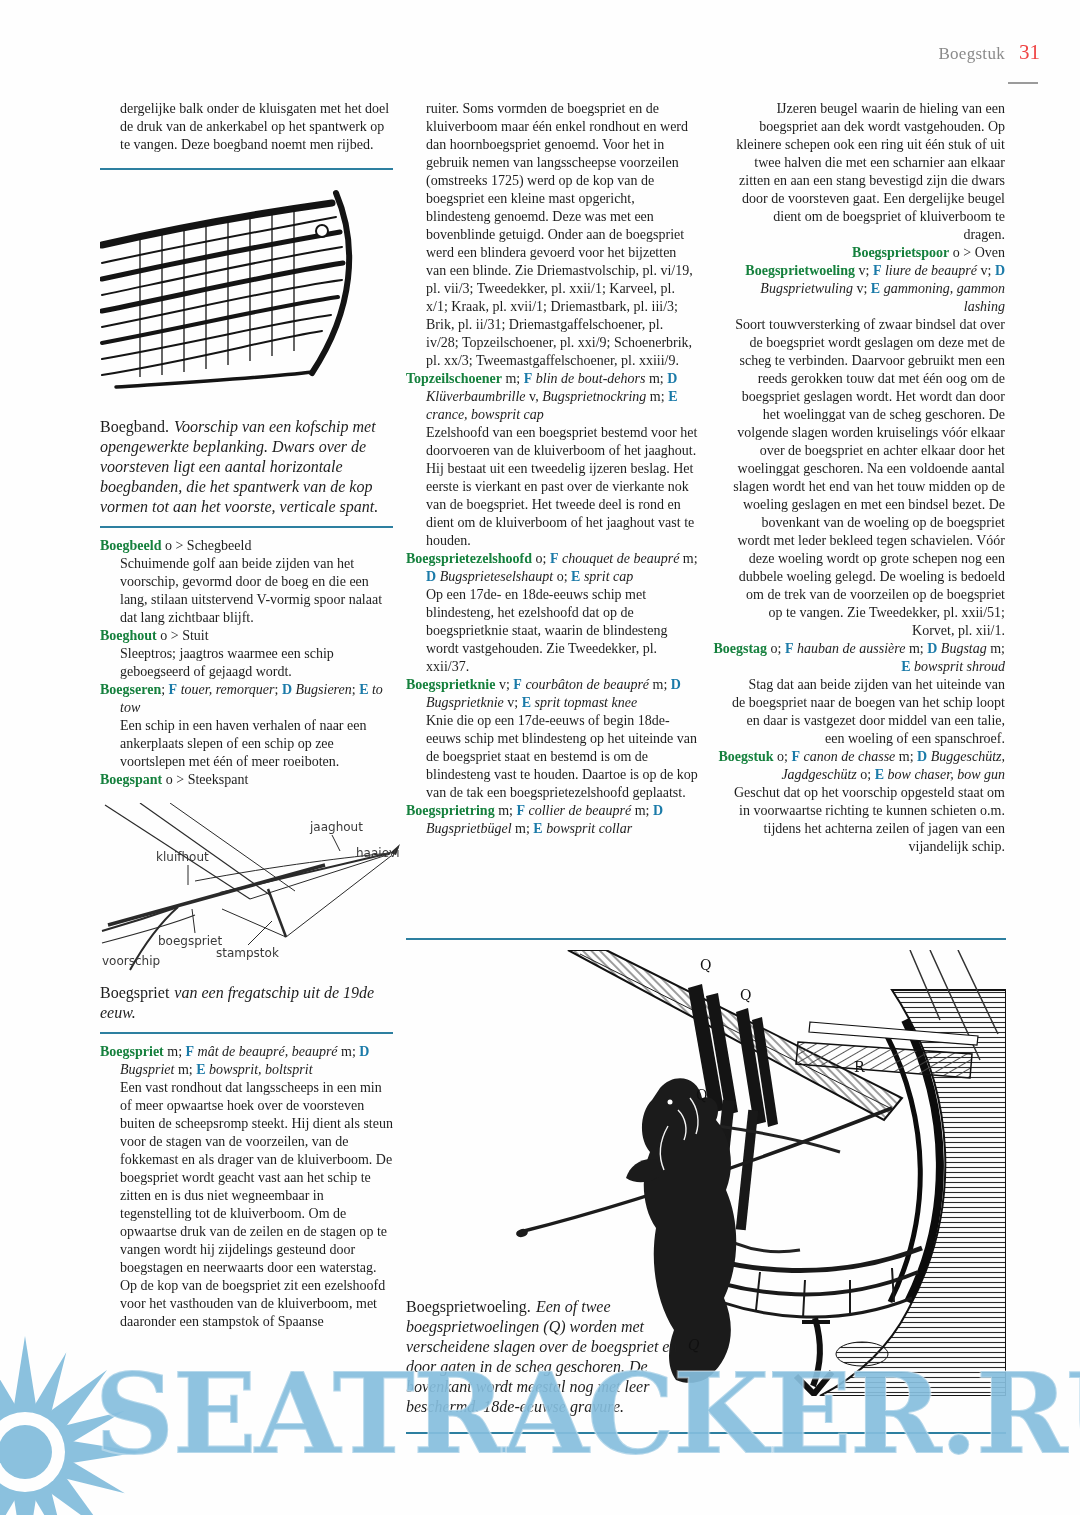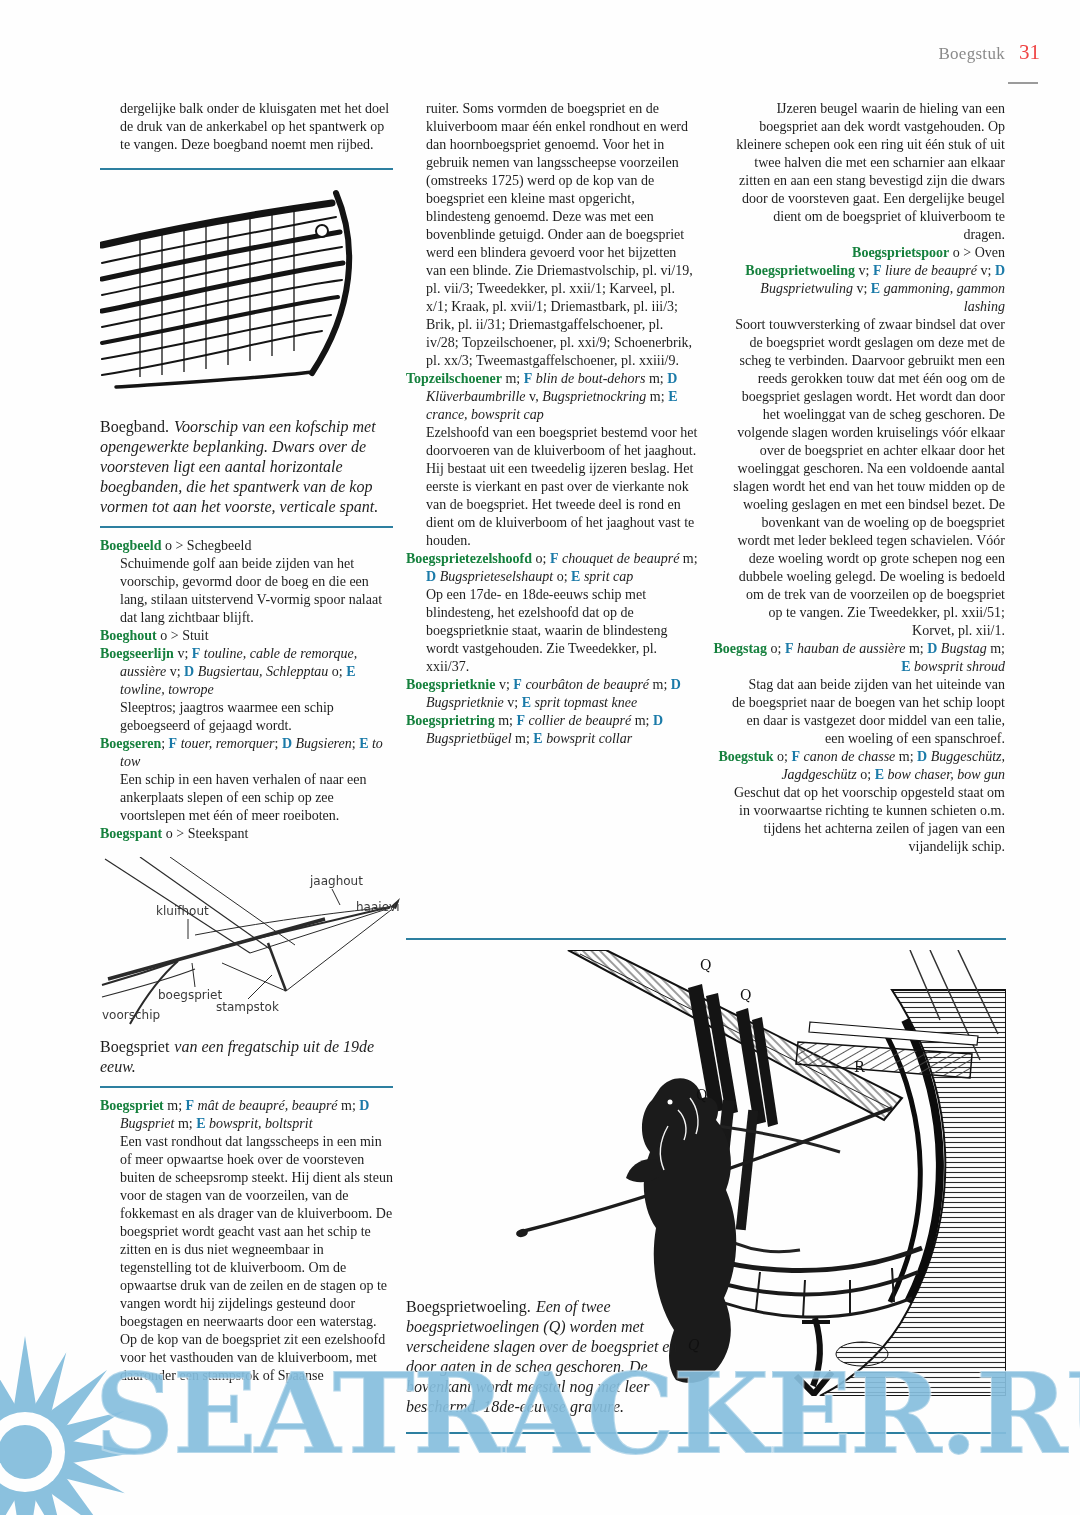--- a/index.html
+++ b/index.html
@@ -83,21 +83,20 @@
       </svg>
     </figure>
 
     <p class="caption"><span class="cap-lead">Boegband.</span><span class="cap-it">Voorschip van een kofschip met opengewerkte beplanking. Dwars over de voorsteven ligt een aantal horizontale boegbanden, die het spantwerk van de kop vormen tot aan het voorste, verticale spant.</span></p>
     <div class="rule"></div>
 
     <div>
         <div class="entry"><span class="head">Boegbeeld</span><span> o &gt; Schegbeeld</span></div>
         <div class="def">Schuimende golf aan beide zijden van het voorschip, gevormd door de boeg en die een lang, stilaan uitstervend V-vormig spoor nalaat dat lang zichtbaar blijft.</div>
         <div class="entry"><span class="head">Boeghout</span><span> o &gt; Stuit</span></div>
-        <div class="entry"><span class="head">Boegseerlijn</span><span> v; </span><span class="lang">F</span><span class="it"> touline, cable de remorque, aussière </span><span>v; </span><span class="lang">D</span><span class="it"> Bugsiertau, Schlepptau </span><span>o; </span><span class="lang">E</span><span class="it"> towline, towrope</span></div>
         <div class="def">Sleeptros; jaagtros waarmee een schip geboegseerd of gejaagd wordt.</div>
         <div class="entry"><span class="head">Boegseren</span><span>; </span><span class="lang">F</span><span class="it"> touer, remorquer</span><span>; </span><span class="lang">D</span><span class="it"> Bugsieren</span><span>; </span><span class="lang">E</span><span class="it"> to tow</span></div>
         <div class="def">Een schip in een haven verhalen of naar een ankerplaats slepen of een schip op zee voortslepen met één of meer roeiboten.</div>
         <div class="entry"><span class="head">Boegspant</span><span> o &gt; Steekspant</span></div>
       </div>
 
     <figure style="margin-top:14px">
       <svg width="300" height="168" viewBox="0 0 300 168">
         <g stroke="#2a2a2a" fill="none">
           <path d="M5,2 L150,96" stroke-width="1.2"></path>
@@ -140,20 +139,21 @@
   </section>
 
   <section class="col col2">
     <p class="def">ruiter. Soms vormden de boegspriet en de kluiverboom maar één enkel rondhout en werd dan hoornboegspriet genoemd. Voor het in gebruik nemen van langsscheepse voorzeilen (omstreeks 1725) werd op de kop van de boegspriet een kleine mast opgericht, blindesteng genoemd. Deze was met een bovenblinde getuigd. Onder aan de boegspriet werd een blindera gevoerd voor het bijzetten van een blinde. Zie Driemastvolschip, pl. vi/19, pl. vii/3; Tweedekker, pl. xxii/1; Karveel, pl. x/1; Kraak, pl. xvii/1; Driemastbark, pl. iii/3; Brik, pl. ii/31; Driemastgaffelschoener, pl. iv/28; Topzeilschoener, pl. xxi/9; Schoenerbrik, pl. xx/3; Tweemastgaffelschoener, pl. xxiii/9.</p>
     <div>
         <div class="entry"><span class="head">Topzeilschoener</span><span> m; </span><span class="lang">F</span><span class="it"> blin de bout-dehors </span><span>m; </span><span class="lang">D</span><span class="it"> Klüverbaumbrille </span><span>v, </span><span class="it">Bugsprietnockring </span><span>m; </span><span class="lang">E</span><span class="it"> crance, bowsprit cap</span></div>
         <div class="def">Ezelshoofd van een boegspriet bestemd voor het doorvoeren van de kluiverboom of het jaaghout. Hij bestaat uit een tweedelig ijzeren beslag. Het eerste is vierkant en past over de vierkante nok van de boegspriet. Het tweede deel is rond en dient om de kluiverboom of het jaaghout vast te houden.</div>
         <div class="entry"><span class="head">Boegsprietezelshoofd</span><span> o; </span><span class="lang">F</span><span class="it"> chouquet de beaupré </span><span>m; </span><span class="lang">D</span><span class="it"> Bugsprieteselshaupt </span><span>o; </span><span class="lang">E</span><span class="it"> sprit cap</span></div>
         <div class="def">Op een 17de- en 18de-eeuws schip met blindesteng, het ezelshoofd dat op de boegsprietknie staat, waarin de blindesteng wordt vastgehouden. Zie Tweedekker, pl. xxii/37.</div>
         <div class="entry"><span class="head">Boegsprietknie</span><span> v; </span><span class="lang">F</span><span class="it"> courbâton de beaupré </span><span>m; </span><span class="lang">D</span><span class="it"> Bugsprietknie </span><span>v; </span><span class="lang">E</span><span class="it"> sprit topmast knee</span></div>
+        <div class="def">Knie die op een 17de-eeuws of begin 18de-eeuws schip met blindesteng op het uiteinde van de boegspriet staat en bestemd is om de blindesteng vast te houden. Daartoe is op de kop van de tak een boegsprietezelshoofd geplaatst.</div>
         <div class="entry"><span class="head">Boegsprietring</span><span> m; </span><span class="lang">F</span><span class="it"> collier de beaupré </span><span>m; </span><span class="lang">D</span><span class="it"> Bugsprietbügel </span><span>m; </span><span class="lang">E</span><span class="it"> bowsprit collar</span></div>
       </div>
   </section>
 
   <section class="col col3">
     <p class="def">IJzeren beugel waarin de hieling van een boegspriet aan dek wordt vastgehouden. Op kleinere schepen ook een ring uit één stuk of uit twee halven die met een scharnier aan elkaar zitten en aan een stang bevestigd zijn die dwars door de voorsteven gaat. Een dergelijke beugel dient om de boegspriet of kluiverboom te dragen.</p>
     <div>
         <div class="entry"><span class="head">Boegsprietspoor</span><span> o &gt; Oven</span></div>
         <div class="entry"><span class="head">Boegsprietwoeling</span><span> v; </span><span class="lang">F</span><span class="it"> liure de beaupré </span><span>v; </span><span class="lang">D</span><span class="it"> Bugsprietwuling </span><span>v; </span><span class="lang">E</span><span class="it"> gammoning, gammon lashing</span></div>
         <div class="def">Soort touwversterking of zwaar bindsel dat over de boegspriet wordt geslagen om deze met de scheg te verbinden. Daarvoor gebruikt men een reeds gerokken touw dat met één oog om de boegspriet geslagen wordt. Het wordt dan door het woelinggat van de scheg geschoren. De volgende slagen worden kruiselings vóór elkaar over de boegspriet en achter elkaar door het woelinggat geschoren. Na een voldoende aantal slagen wordt het end van het touw midden op de woeling geslagen en met een bindsel bezet. De bovenkant van de woeling op de boegspriet wordt met leder bekleed tegen schavielen. Vóór deze woeling wordt op grote schepen nog een dubbele woeling gelegd. De woeling is bedoeld om de trek van de voorzeilen op de boegspriet op te vangen. Zie Tweedekker, pl. xxii/51; Korvet, pl. xii/1.</div>

